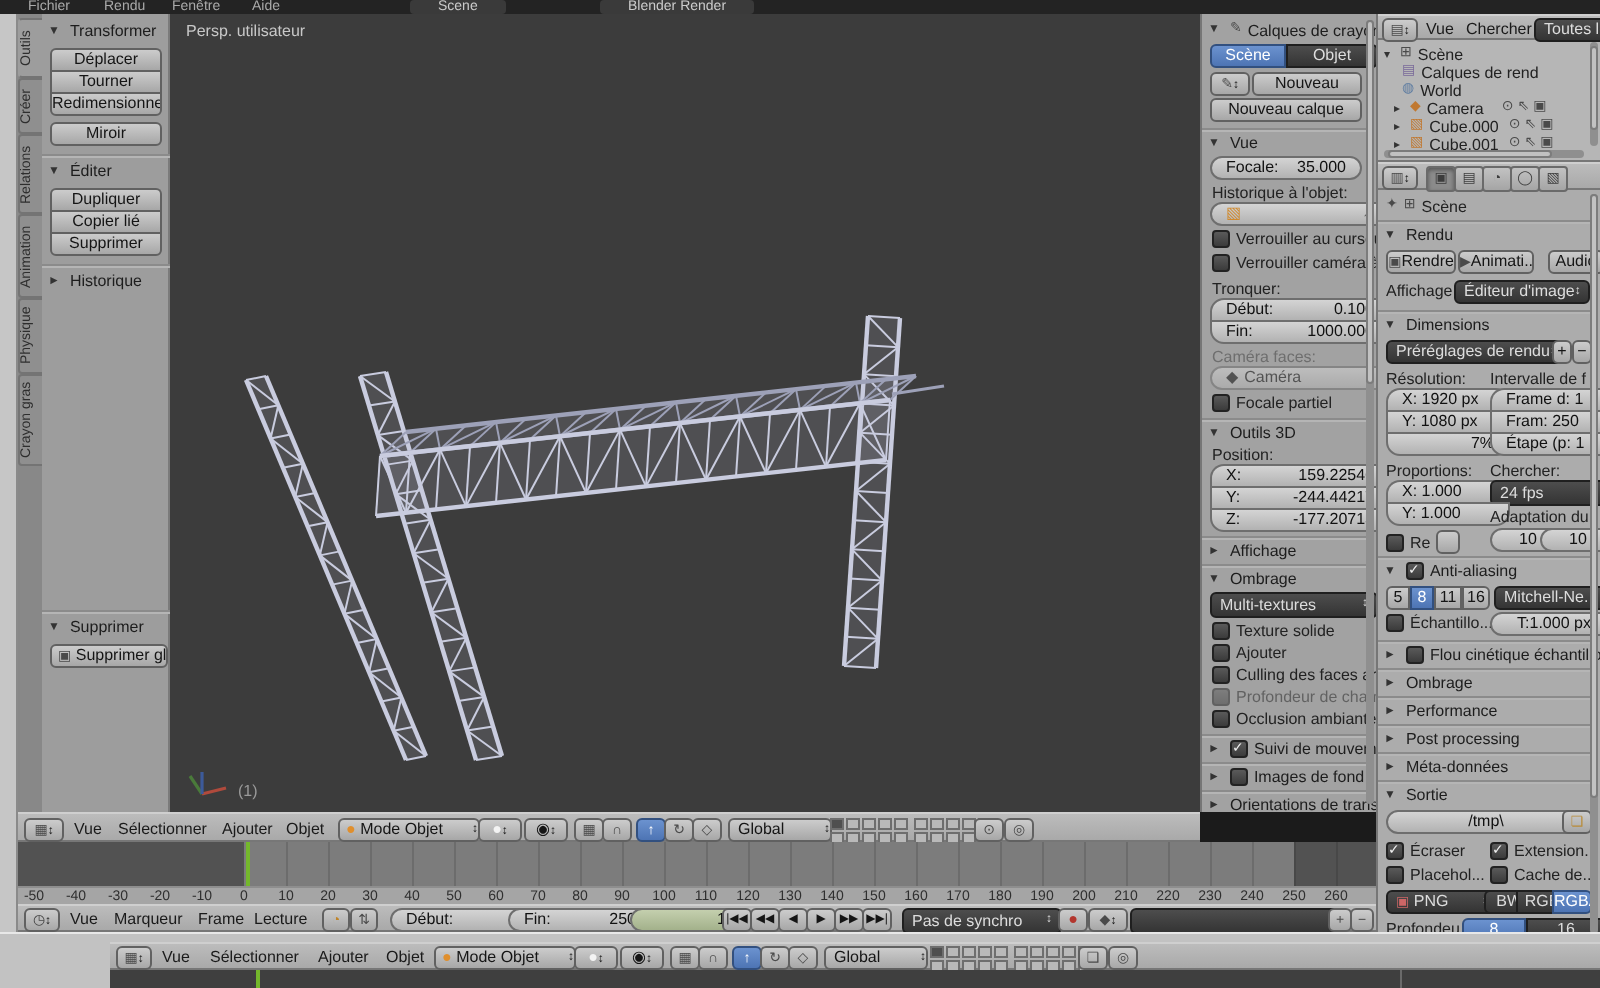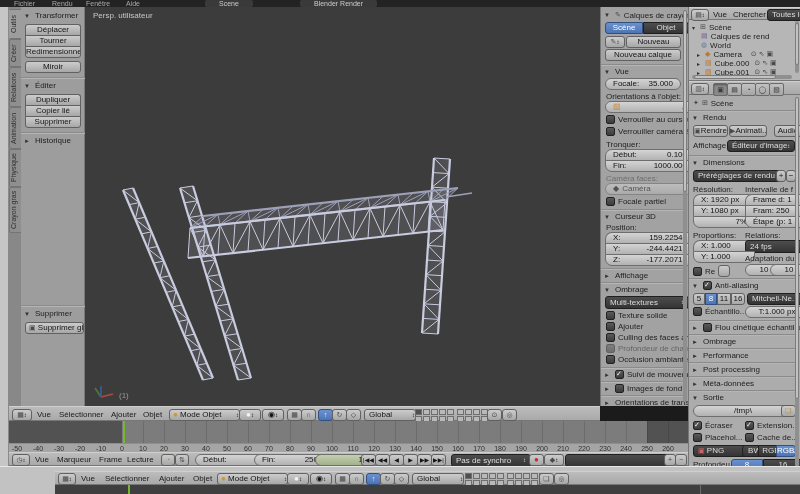--- a/index.html
+++ b/index.html
@@ -342,21 +342,21 @@
   <div class="btn abs" style="left:4px;top:42px;width:74px">Nouveau calque</div>
   <div class="abs sep" style="left:0;top:57px;width:84px"></div>
   <div class="trow" style="left:3px;top:60px">
       <span class="arrow">▼</span>
       <span class="sechdr">Vue</span>
     </div>
   <div class="field abs" style="left:4px;top:71px;width:60px">
       <span>Focale:</span>
       <span>35.000</span>
     </div>
-  <div class="lbl abs" style="left:5px;top:85px">Orientations à l'objet:</div>
+  <div class="lbl abs" style="left:5px;top:85px">Historique à l'objet:</div>
   <div class="field abs" style="left:4px;top:94px;width:74px;justify-content:flex-start;gap:3px">
       <span style="color:#d08a2e">▧</span>
       <span style="flex:1"></span>
       <span class="ico">⟋</span>
     </div>
   <div class="trow" style="left:5px;top:108px">
       <span class="chk"></span>
       <span class="lbl">Verrouiller au curseur</span>
     </div>
   <div class="trow" style="left:5px;top:120px">
@@ -377,21 +377,21 @@
       <span>◆</span>
       <span>Caméra</span>
     </div>
   <div class="trow" style="left:5px;top:190px">
       <span class="chk"></span>
       <span class="lbl">Focale partiel</span>
     </div>
   <div class="abs sep" style="left:0;top:202px;width:84px"></div>
   <div class="trow" style="left:3px;top:205px">
       <span class="arrow">▼</span>
-      <span class="sechdr">Curseur 3D</span>
+      <span class="sechdr">Outils 3D</span>
     </div>
   <div class="lbl abs" style="left:5px;top:216px">Position:</div>
   <div class="field abs" style="left:4px;top:225px;width:74px;border-radius:7px 7px 0 0;border-bottom:none">
       <span>X:</span>
       <span>159.22546</span>
     </div>
   <div class="field abs" style="left:4px;top:236px;width:74px;border-radius:0;border-bottom:none">
       <span>Y:</span>
       <span>-244.44217</span>
     </div>
@@ -555,21 +555,21 @@
   <div class="field abs" style="left:56px;top:124px;width:48px;border-radius:0;border-bottom:none">
       <span>Fram: 250</span>
     </div>
   <div class="field abs" style="left:4px;top:135px;width:46px;border-radius:0 0 7px 7px;justify-content:flex-end">
       <span>7%</span>
     </div>
   <div class="field abs" style="left:56px;top:135px;width:48px;border-radius:0 0 7px 7px">
       <span>Étape (p: 1</span>
     </div>
   <div class="lbl abs" style="left:4px;top:150px">Proportions:</div>
-  <div class="lbl abs" style="left:56px;top:150px">Relations:</div>
+  <div class="lbl abs" style="left:56px;top:150px">Chercher:</div>
   <div class="field abs" style="left:4px;top:159px;width:46px;border-radius:7px 7px 0 0;border-bottom:none">
       <span>X: 1.000</span>
     </div>
   <div class="ddark abs" style="left:56px;top:159px;width:48px;height:11px;line-height:11px">
       <span>24 fps</span>
       <span style="font-size:6px">↕</span>
     </div>
   <div class="field abs" style="left:4px;top:170px;width:46px;border-radius:0 0 7px 7px">
       <span>Y: 1.000</span>
     </div>

